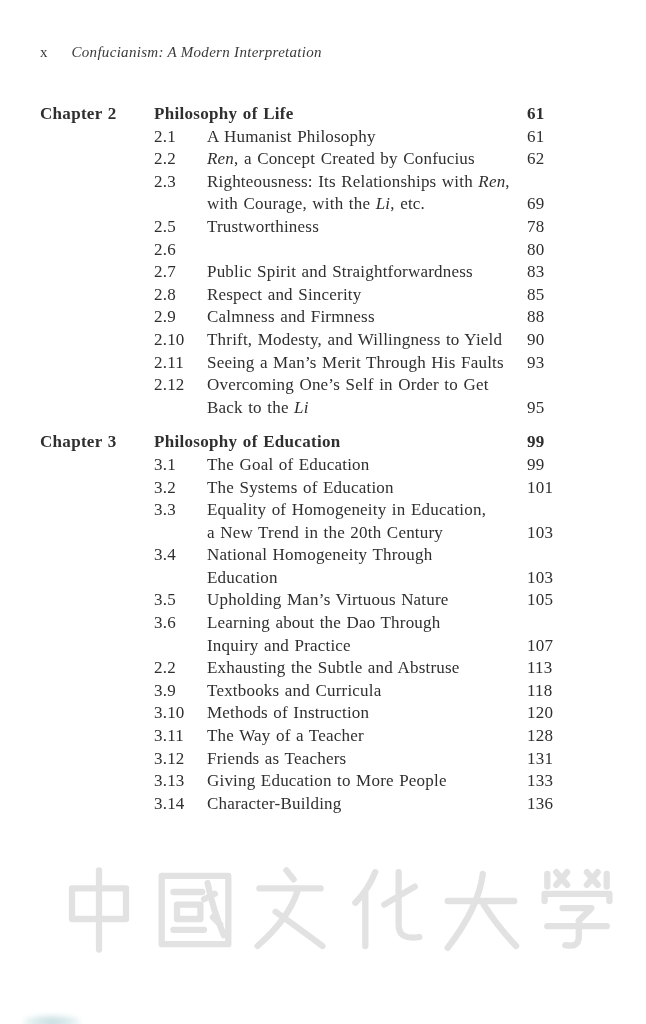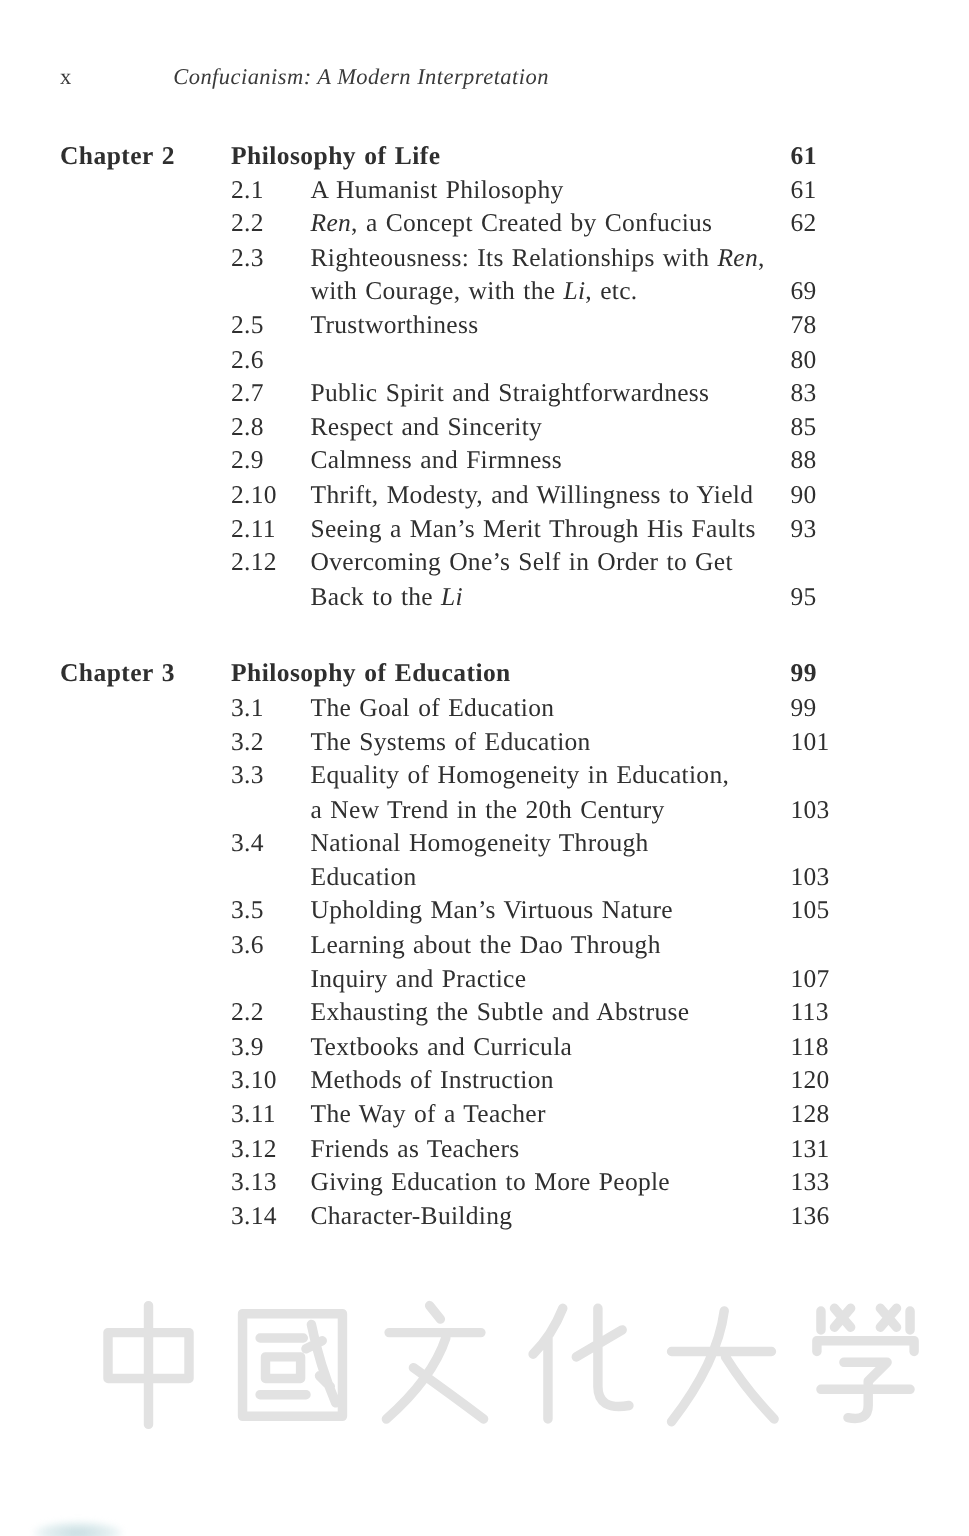--- a/index.html
+++ b/index.html
@@ -11,28 +11,28 @@
   }
   .page{position:absolute;inset:0;}
 
   
   .running-header{
     position:absolute;top:44px;left:40px;right:40px;
     font-size:15px;display:flex;align-items:baseline;gap:24px;
     color:#3a3a3a;
   }
   .running-header .folio{font-style:normal;}
-  .running-header .rtitle{font-style:italic;letter-spacing:.3px;margin-left:44px;}
+  .running-header .rtitle{font-style:italic;letter-spacing:.3px;}
 
   
   .toc{
-    position:absolute;top:93px;left:40px;width:535px;
+    position:absolute;top:103px;left:40px;width:535px;
     font-size:17px;line-height:22.6px;letter-spacing:.2px;word-spacing:1px;
   }
-  .chapter + .chapter{margin-top:29px;}
+  .chapter + .chapter{margin-top:12px;}
   .row{display:grid;grid-template-columns:114px 43px 1fr 48px;white-space:nowrap;}
   .c-label{grid-column:1;}
   .c-num{grid-column:2;}
   .c-title{grid-column:3;padding-left:10px;overflow:visible;}
   .c-page{grid-column:4;text-align:left;}
   .chapter-row{font-weight:700;letter-spacing:.3px;}
   .chapter-row .c-title{grid-column:2 / 4;padding-left:0;}
   .c-title i{font-style:italic;}
 
   

